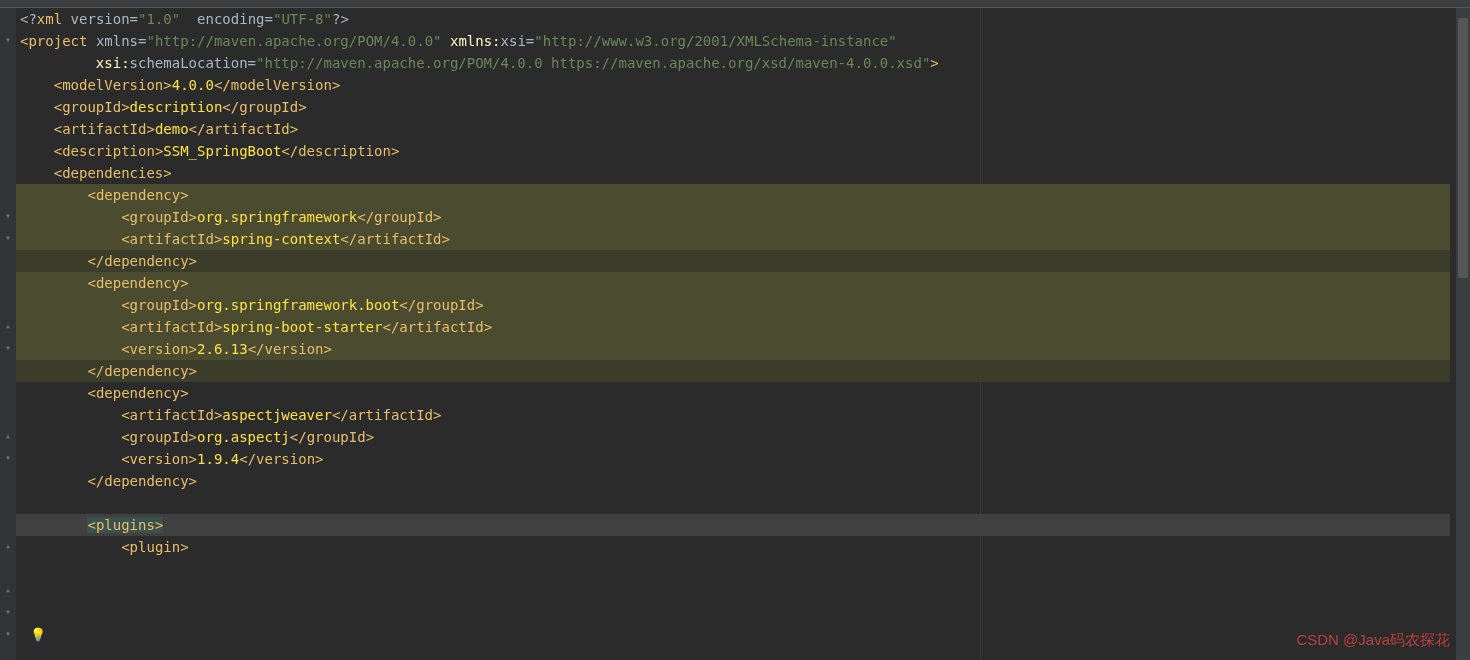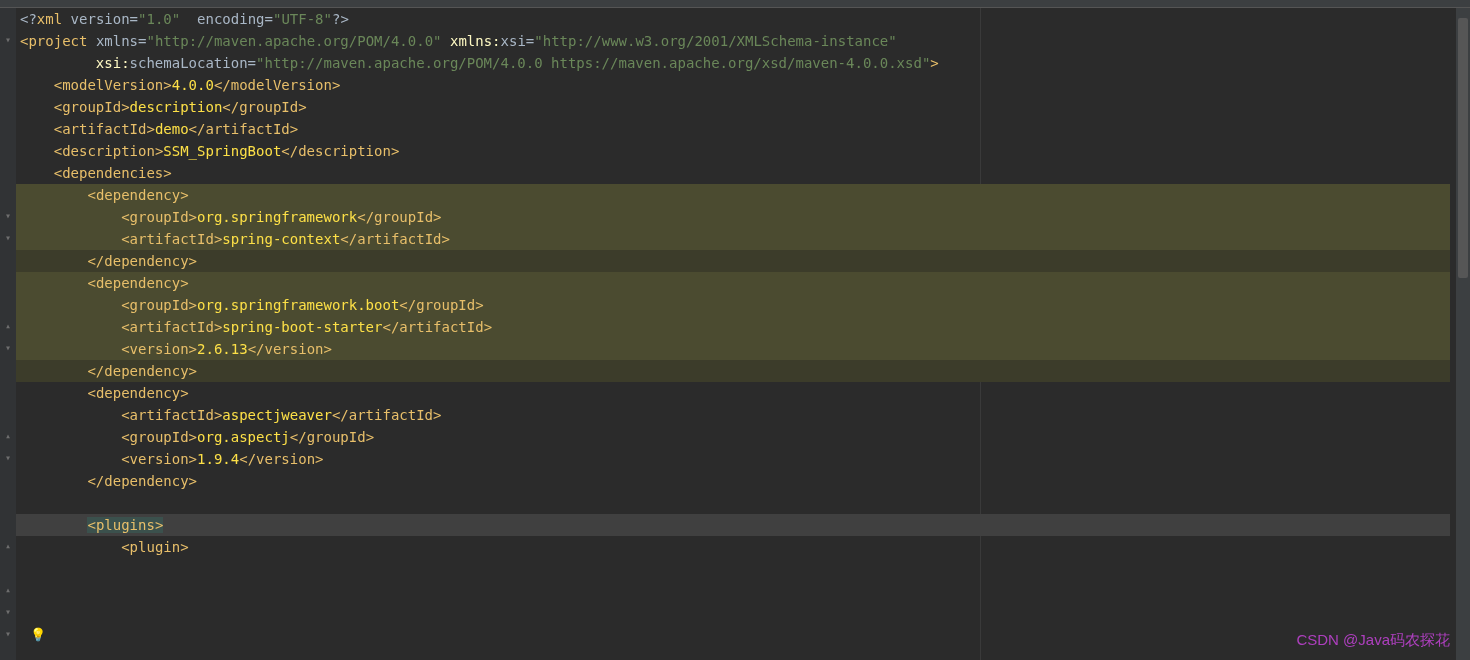--- a/index.html
+++ b/index.html
@@ -87,21 +87,21 @@
     position:absolute;
     right:2px; top:10px;
     width:10px; height:260px;
     background:#565656;
     border-radius:2px;
     cursor:pointer;
   }
   .watermark {
     position:absolute;
     right:20px; bottom:10px;
-    color:#d946ef;
+    color:#ef4444;
     font-family:sans-serif;
     font-size:15px;
     opacity:.75;
   }
 </style>
 </head>
 <body>
 
 <div class="top-bar"></div>
 <div class="gutter"></div>

